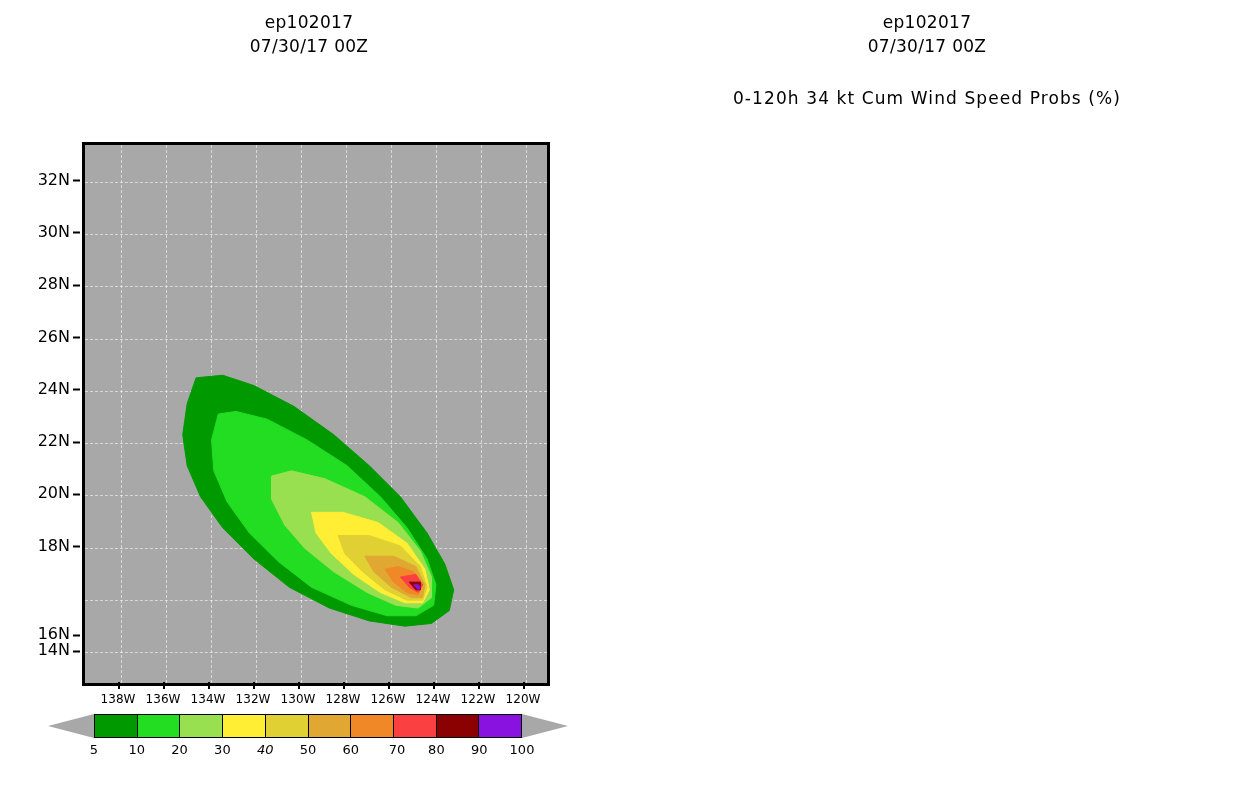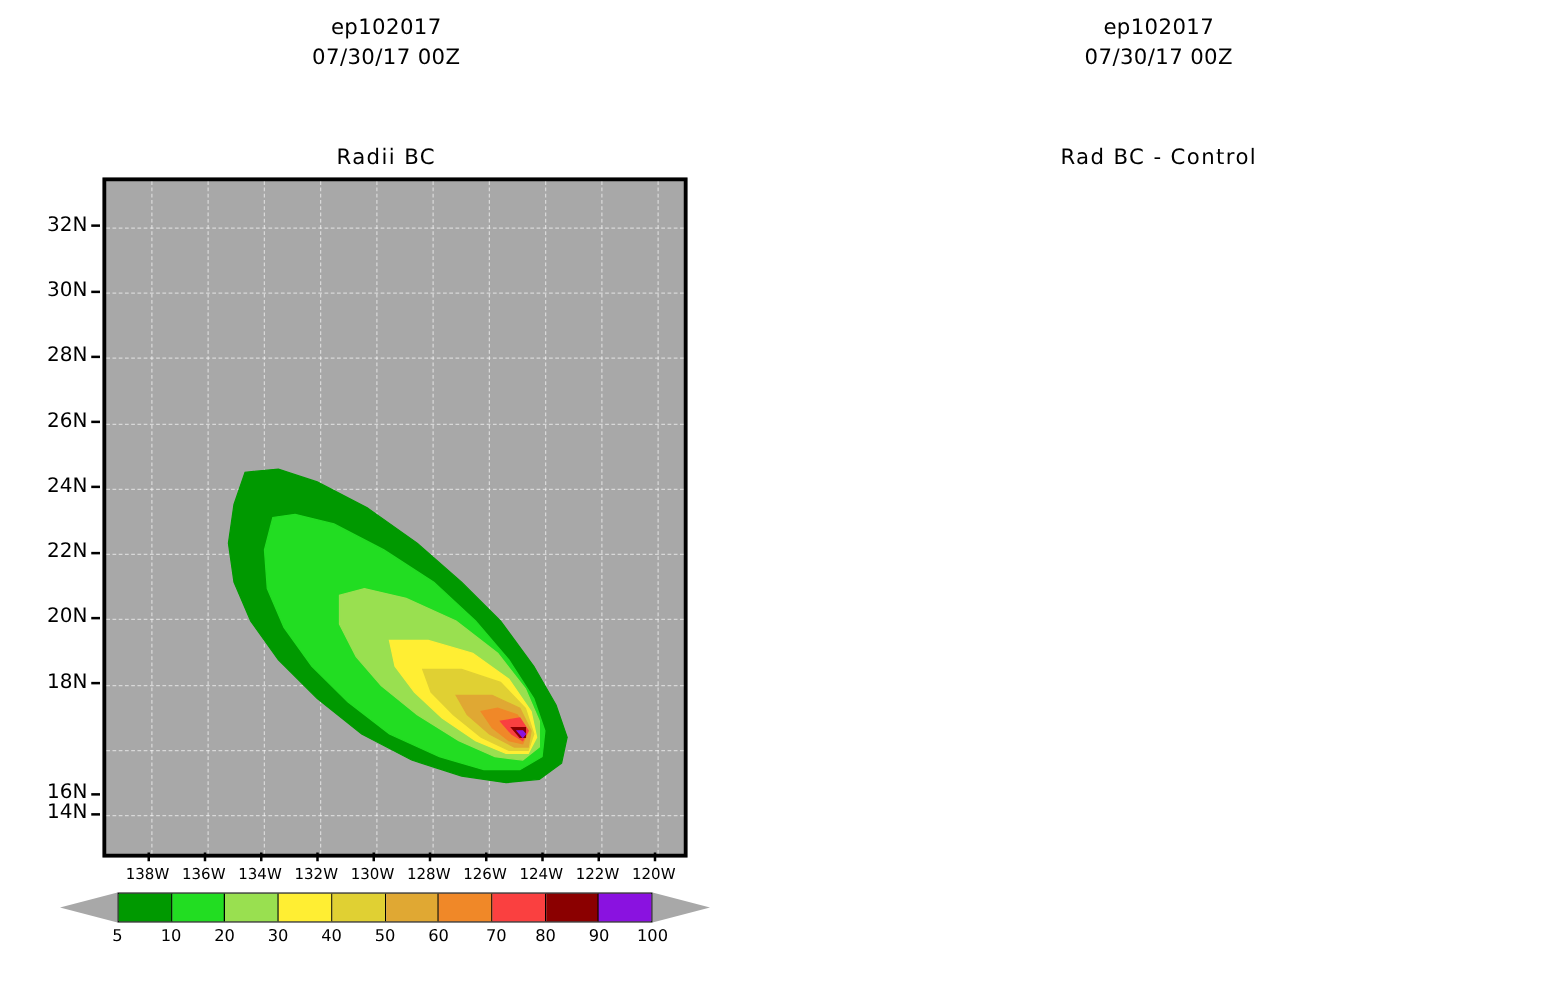--- a/index.html
+++ b/index.html
@@ -183,21 +183,20 @@
     transform: translateX(-50%);
     white-space: nowrap;
   }
 </style>
 </head>
 <body>
 
 <div class="panel" id="panel-left">
   <div class="title-id">ep102017</div>
   <div class="title-date">07/30/17 00Z</div>
-  <div class="title-sub">Radii BC</div>
 
   <div class="mapframe" id="map-left">
     <div class="gridlayer" id="grid-left">
         <div class="gl-v" style="left: 36px;"></div>
         <div class="gl-v" style="left: 81px;"></div>
         <div class="gl-v" style="left: 126px;"></div>
         <div class="gl-v" style="left: 171px;"></div>
         <div class="gl-v" style="left: 216px;"></div>
         <div class="gl-v" style="left: 261px;"></div>
         <div class="gl-v" style="left: 306px;"></div>
@@ -277,32 +276,32 @@
         <div class="cbar-cell" style="background: rgb(240, 136, 40);"></div>
         <div class="cbar-cell" style="background: rgb(250, 64, 64);"></div>
         <div class="cbar-cell" style="background: rgb(139, 0, 0);"></div>
         <div class="cbar-cell" style="background: rgb(138, 18, 224);"></div>
       </div>
     <div class="cbar-labels" id="cb-l-labels" style="left: 0px; width: 520px;">
         <div class="cbar-label" style="left: 46px;">5</div>
         <div class="cbar-label" style="left: 88.8px;">10</div>
         <div class="cbar-label" style="left: 131.6px;">20</div>
         <div class="cbar-label" style="left: 174.4px;">30</div>
-        <div class="cbar-label" style="left: 217.2px;">40</div>
+        <div class="cbar-label" style="left: 217.2px; font-style: italic;">40</div>
         <div class="cbar-label" style="left: 260px;">50</div>
         <div class="cbar-label" style="left: 302.8px;">60</div>
         <div class="cbar-label" style="left: 349px;">70</div>
         <div class="cbar-label" style="left: 388.4px;">80</div>
         <div class="cbar-label" style="left: 431.2px;">90</div>
         <div class="cbar-label" style="left: 474px;">100</div>
       </div>
   </div>
 </div>
 
 <div class="panel" id="panel-right">
   <div class="title-id">ep102017</div>
   <div class="title-date">07/30/17 00Z</div>
-  <div class="title-sub">Rad BC - Control</div>
+  <div class="title-main">0-120h 34 kt Cum Wind Speed Probs (%)</div>
 
   <div id="yticks-right"></div>
   <div id="xticks-right"></div>
 
 </div>
 
 </body></html>

